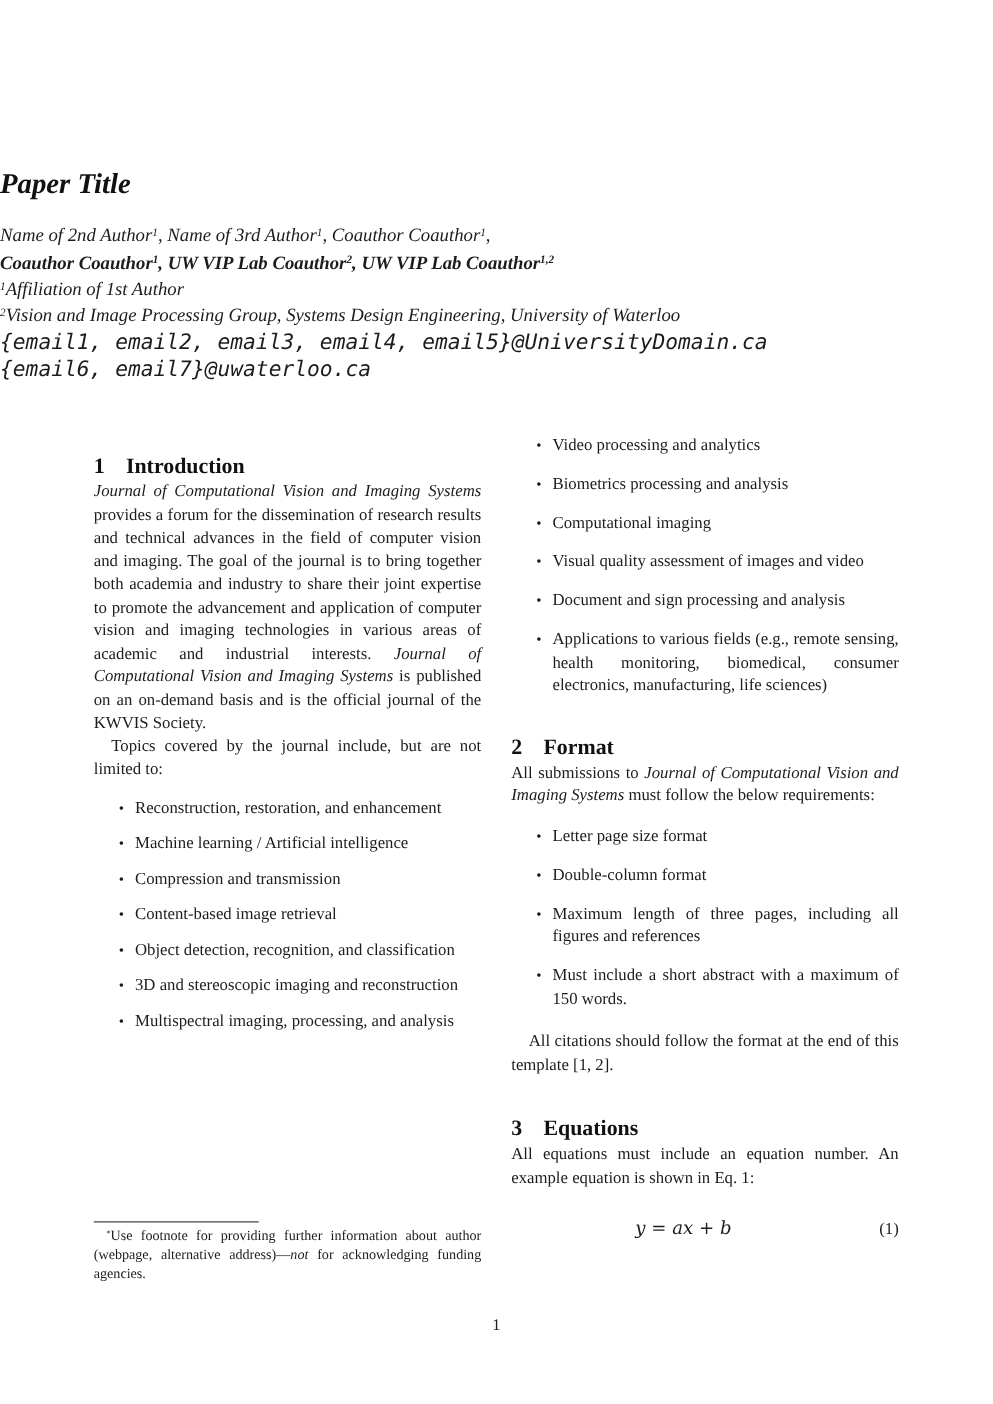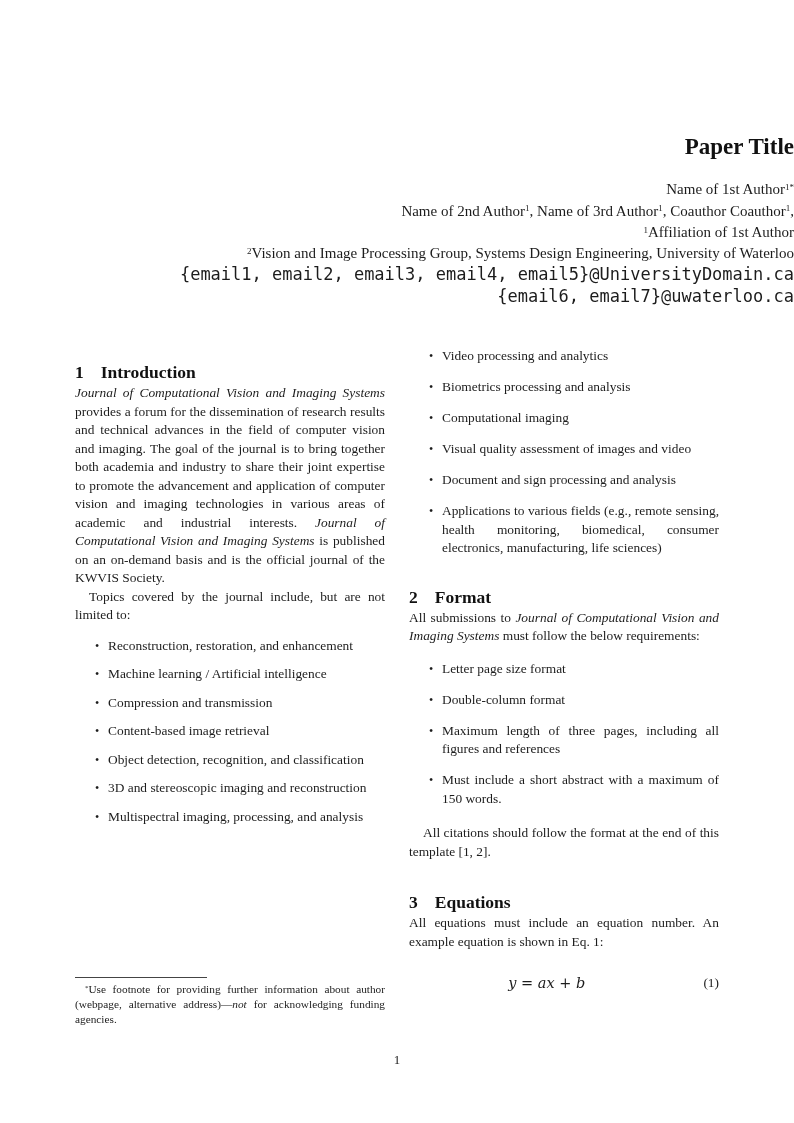--- a/index.html
+++ b/index.html
@@ -7,21 +7,21 @@
     position: relative;
     width: 794px;
     height: 1123px;
     margin: 0 auto;
     background: #ffffff;
     color: #1c1c1c;
     font-family: "Liberation Serif", serif;
     overflow: hidden;
   }
   
-  .header { text-align: right; padding-top: 133px; }
+  .header { text-align: left; padding-top: 133px; font-style: italic; }
   .paper-title {
     font-size: 23px; line-height: 28px; font-weight: bold;
     margin: 0 0 18px 0; color: #111111;
   }
   .author-line { font-size: 15px; line-height: 21.5px; }
   .author-line.bold { font-weight: bold; }
   .affil-line { font-size: 15px; line-height: 21px; }
   .email-line {
     font-family: "DejaVu Sans Mono", monospace;
     font-size: 17px; line-height: 21.5px;
@@ -107,24 +107,24 @@
   }
 </style>
 </head>
 <body>
 
 <div class="page">
 
   <div class="header">
     <h1 class="paper-title">Paper Title</h1>
 
-    <div class="author-line"><span>Name of 1st Author</span><sup>1*</sup></div>
 
     <div class="author-line"><span>Name of 2nd Author</span><sup>1</sup><span>, Name of 3rd Author</span><sup>1</sup><span>, Coauthor Coauthor</span><sup>1</sup><span>,</span></div>
 
+    <div class="author-line bold"><span>Coauthor Coauthor</span><sup>1</sup><span>, UW VIP Lab Coauthor</span><sup>2</sup><span>, UW VIP Lab Coauthor</span><sup>1,2</sup></div>
 
     <div class="affil-line"><sup>1</sup><span>Affiliation of 1st Author</span></div>
 
     <div class="affil-line"><sup>2</sup><span>Vision and Image Processing Group, Systems Design Engineering, University of Waterloo</span></div>
 
     <div class="email-line">{email1, email2, email3, email4, email5}@UniversityDomain.ca</div>
     <div class="email-line">{email6, email7}@uwaterloo.ca</div>
   </div>
 
   <div class="columns">

